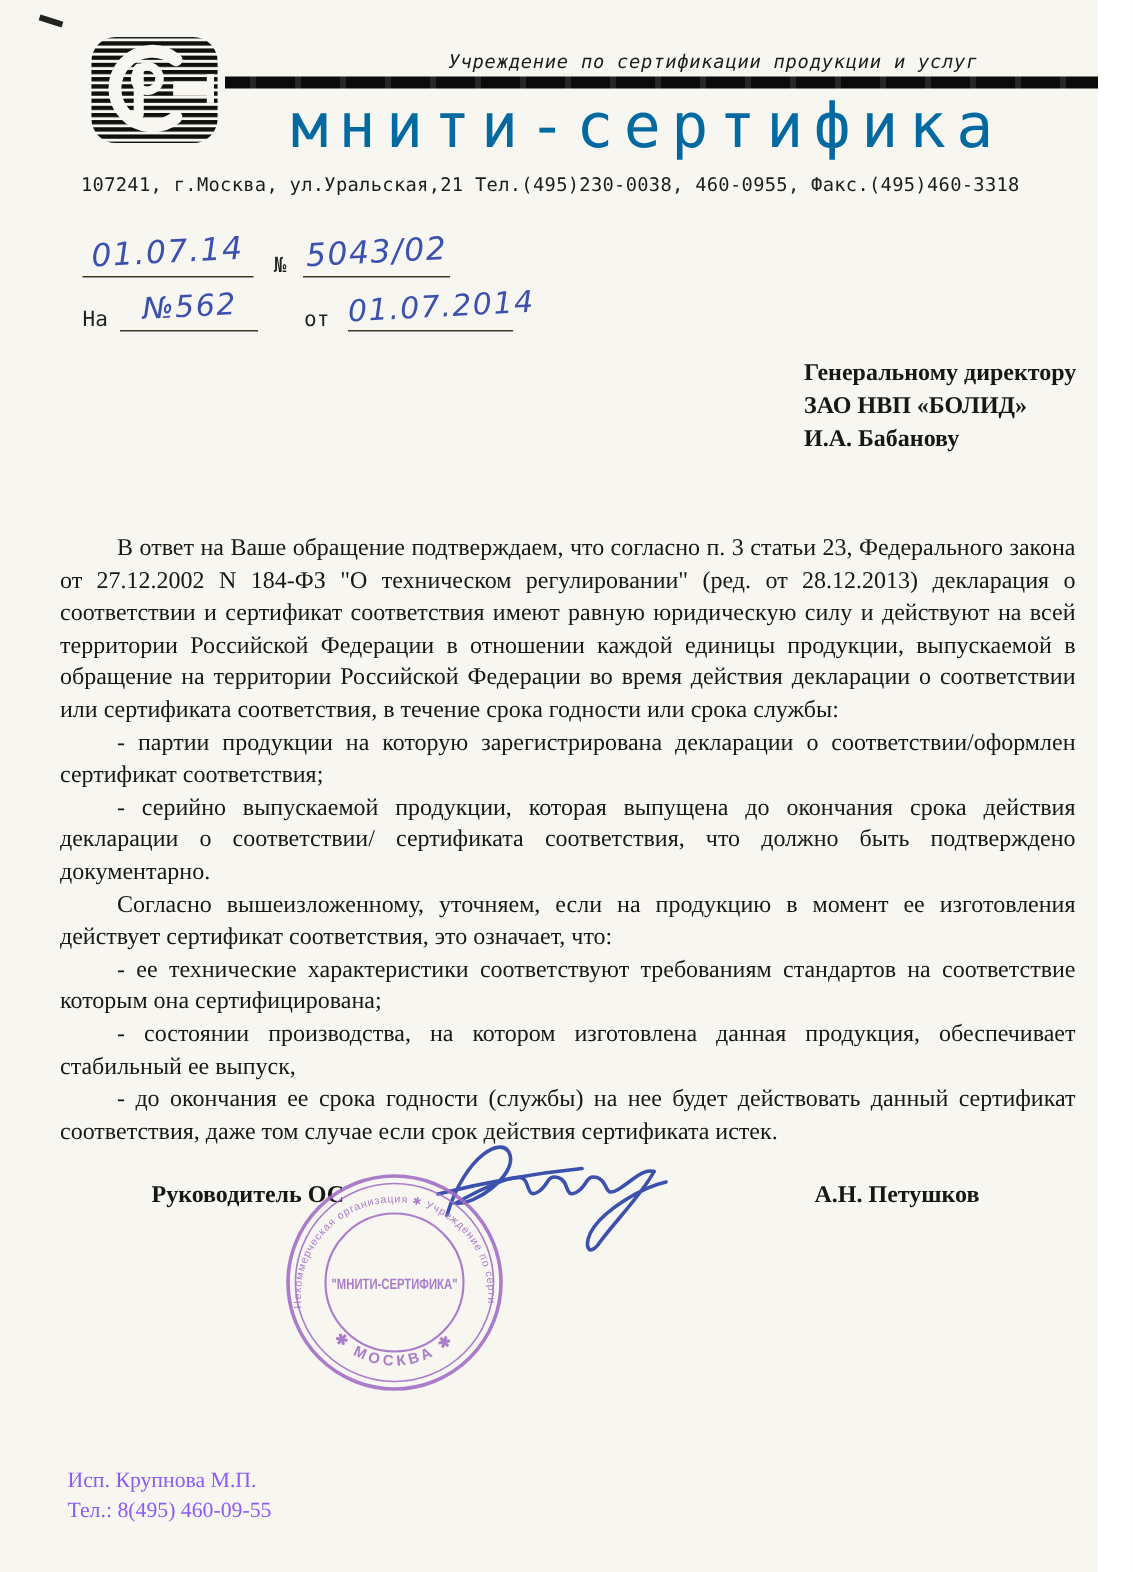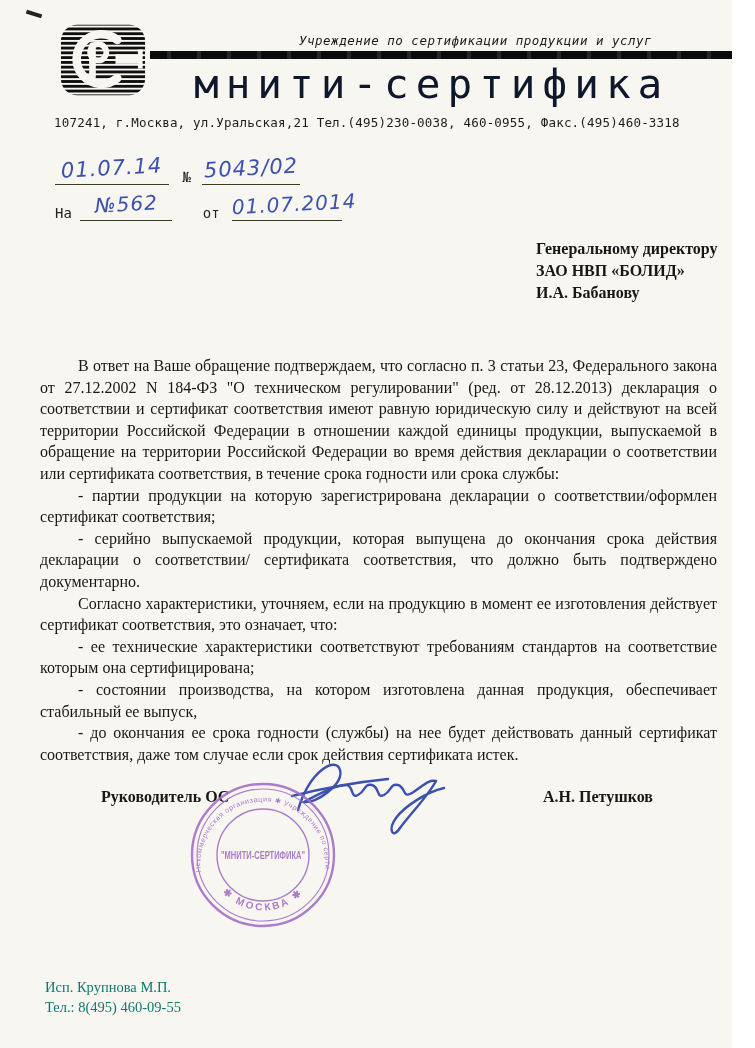--- a/index.html
+++ b/index.html
@@ -19,21 +19,21 @@
     font-style:italic;font-size:12.5px;letter-spacing:.5px;color:#1c1c1c;
     white-space:nowrap;
   }
   .header-bar{
     position:absolute;left:150px;top:51px;width:590px;height:8px;
     background:repeating-linear-gradient(90deg,#0b0b0b 0 17px,#262626 17px 21px,#0b0b0b 21px 30px);
   }
   .brand{
     position:absolute;left:194px;top:60px;
     font-family:"DejaVu Sans Mono", monospace;
-    font-size:41px;letter-spacing:7px;color:#0f172a;
+    font-size:41px;letter-spacing:7px;color:#0369a1;
     white-space:nowrap;
   }
   .addr{
     position:absolute;left:54px;top:115px;
     font-family:"DejaVu Sans Mono", monospace;
     font-size:12.5px;letter-spacing:.2px;color:#1c1c1c;white-space:nowrap;
   }
   .artifact{position:absolute;left:26px;top:12px;width:16px;height:4px;background:#222;transform:rotate(18deg);}
   
   .refline{position:absolute;white-space:nowrap;font-family:"DejaVu Sans Mono", monospace;font-size:14px;}
@@ -53,21 +53,21 @@
   .addressee{position:absolute;left:536px;top:238px;font-weight:bold;font-size:16px;line-height:22px;}
   
   .body-text{position:absolute;left:40px;top:355px;width:677px;font-size:16px;line-height:21.6px;text-align:justify;}
   .body-text p{margin:0;text-indent:38px;font-family:Liberation Serif, serif;}
   
   .sig-title{position:absolute;left:65px;top:788px;font-weight:bold;font-size:16px;margin-left:36px;}
   .sig-name{position:absolute;left:543px;top:788px;font-weight:bold;font-size:16px;}
   .scribble{position:absolute;left:288px;top:752px;width:175px;height:95px;}
   .stamp{position:absolute;left:188px;top:780px;width:150px;height:150px;opacity:.88;}
   
-  .footer{position:absolute;left:45px;top:977px;font-size:14.5px;line-height:20px;color:#0f766e;}
+  .footer{position:absolute;left:45px;top:977px;font-size:14.5px;line-height:20px;color:#8b5cf6;}
 </style>
 </head>
 <body>
 
 <div class="page">
 
   <div class="artifact"></div>
 
   <svg class="logo" viewBox="0 0 90 78">
     <defs>
@@ -104,21 +104,21 @@
   <div class="addressee">
     <div>Генеральному директору</div>
     <div>ЗАО НВП «БОЛИД»</div>
     <div>И.А. Бабанову</div>
   </div>
 
   <div class="body-text">
     <p>В ответ на Ваше обращение подтверждаем, что согласно п. 3 статьи 23, Федерального закона от 27.12.2002 N 184-ФЗ "О техническом регулировании" (ред. от 28.12.2013) декларация о соответствии и сертификат соответствия имеют равную юридическую силу и действуют на всей территории Российской Федерации в отношении каждой единицы продукции, выпускаемой в обращение на территории Российской Федерации во время действия декларации о соответствии или сертификата соответствия, в течение срока годности или срока службы:</p>
     <p>- партии продукции на которую зарегистрирована декларации о соответствии/оформлен сертификат соответствия;</p>
     <p>- серийно выпускаемой продукции, которая выпущена до окончания срока действия декларации о соответствии/ сертификата соответствия, что должно быть подтверждено документарно.</p>
-    <p>Согласно характеристики, уточняем, если на продукцию в момент ее изготовления действует сертификат соответствия, это означает, что:</p>
+    <p>Согласно вышеизложенному, уточняем, если на продукцию в момент ее изготовления действует сертификат соответствия, это означает, что:</p>
     <p>- ее технические характеристики соответствуют требованиям стандартов на соответствие которым она сертифицирована;</p>
     <p>- состоянии производства, на котором изготовлена данная продукция, обеспечивает стабильный ее выпуск,</p>
     <p>- до окончания ее срока годности (службы) на нее будет действовать данный сертификат соответствия, даже  том случае если срок действия сертификата истек.</p>
   </div>
 
   <div class="sig-title">Руководитель ОС</div>
   <div class="sig-name">А.Н. Петушков</div>
 
   <svg class="scribble" viewBox="0 0 175 95">
     <g fill="none" stroke="#3c50ae" stroke-width="2.4" stroke-linecap="round">

